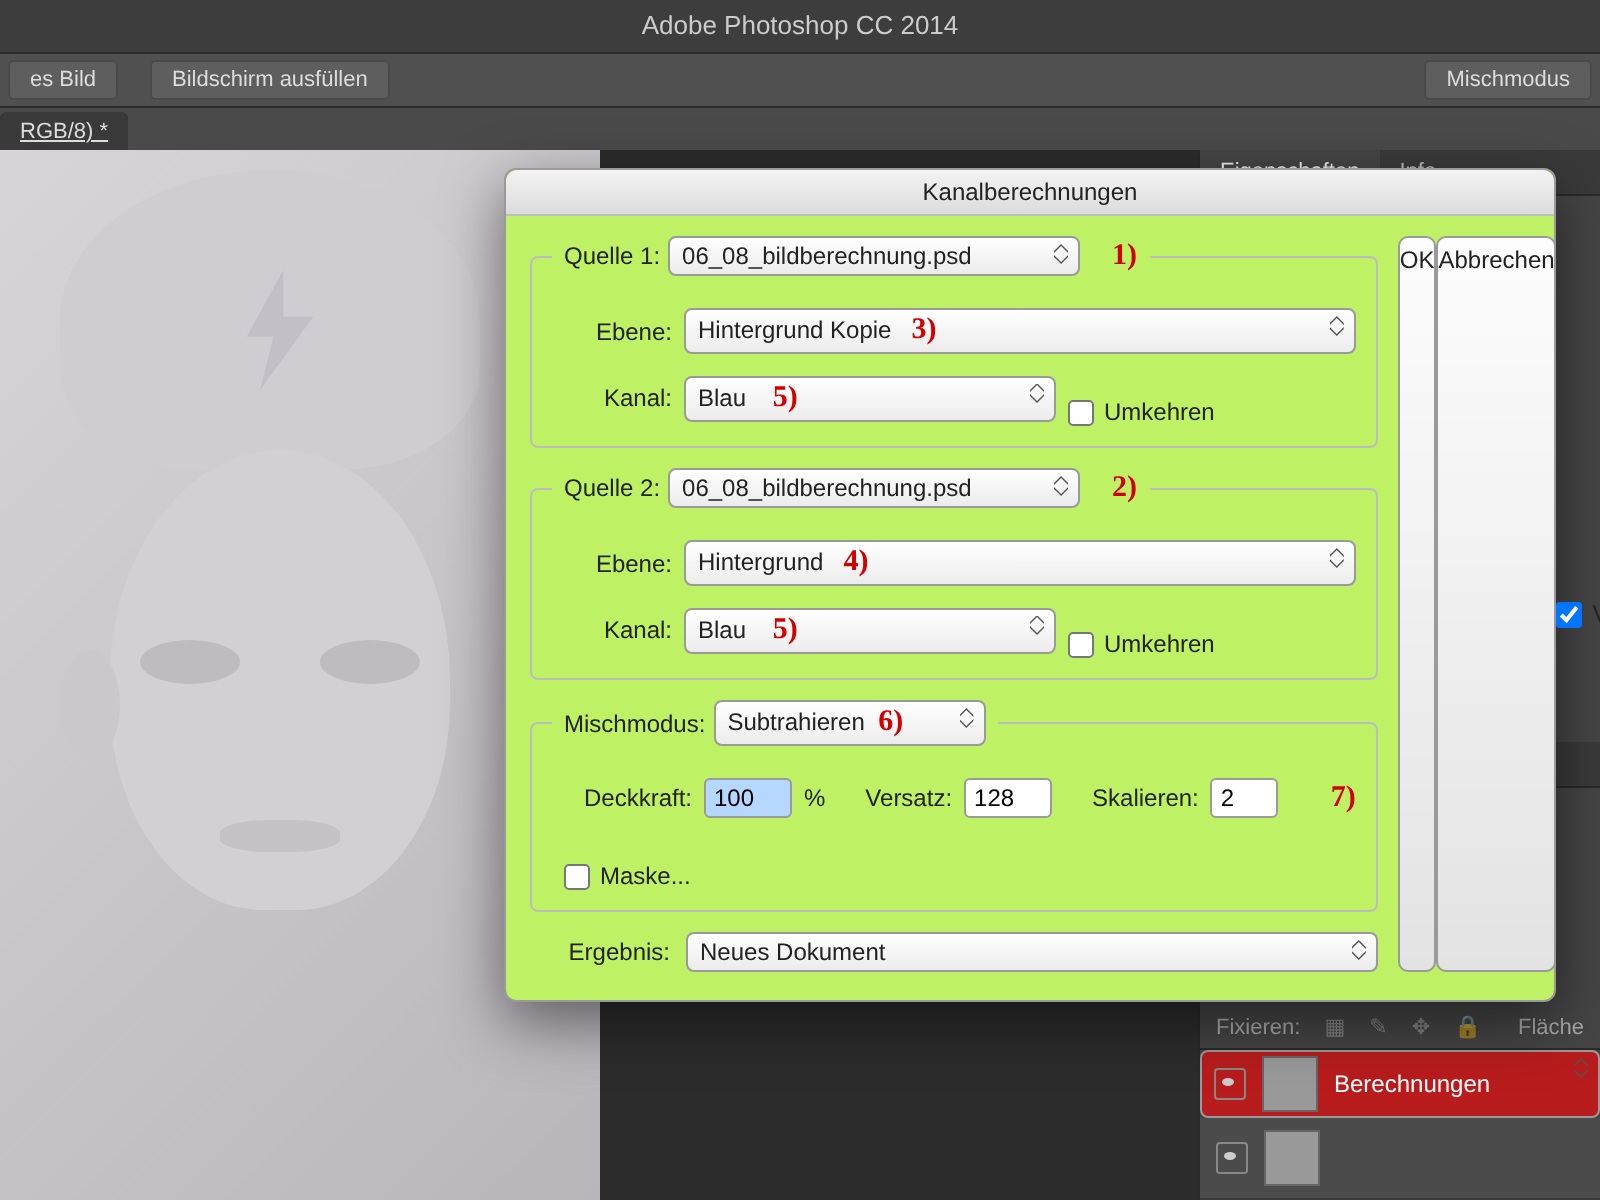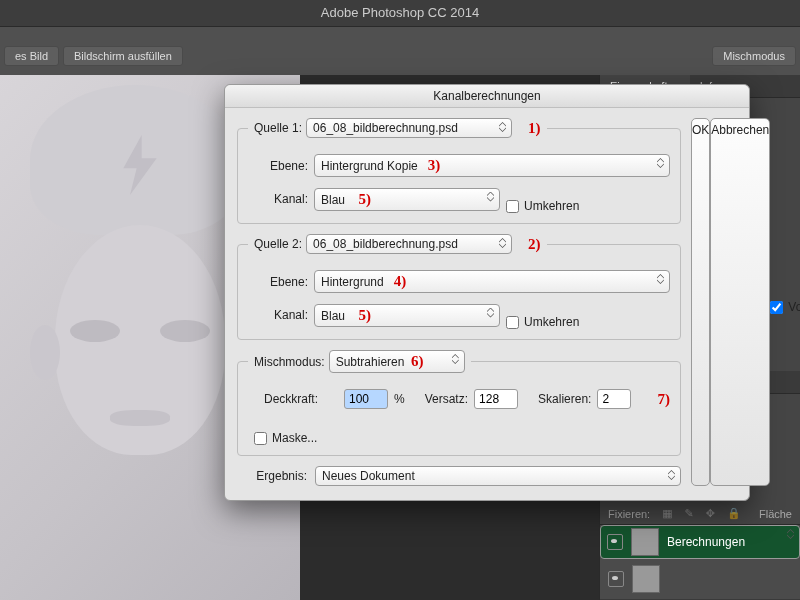--- a/index.html
+++ b/index.html
@@ -1,18 +1,18 @@
 <!DOCTYPE html>
 <html><head>
 <meta charset="utf-8">
 <style>
   html,body{margin:0;padding:0;width:800px;height:600px;overflow:hidden;font-family:"Lucida Grande","Helvetica Neue",Arial,sans-serif;font-size:12px;background:#000;}
   .app{position:relative;width:800px;height:600px;background:#3a3a3a;}
   .titlebar{height:26px;background:#3d3d3d;color:#ccc;text-align:center;line-height:26px;font-size:13px;border-bottom:1px solid #2a2a2a;}
-  .toolbar{height:26px;background:#505050;border-bottom:1px solid #2a2a2a;display:flex;align-items:center;padding:16px 4px;gap:4px;}
+  .toolbar{height:26px;background:#505050;border-bottom:1px solid #2a2a2a;display:flex;align-items:center;padding:0 4px;gap:16px;}
   .tbtn{background:#5e5e5e;border:1px solid #4a4a4a;border-radius:3px;color:#ddd;padding:3px 10px;font-size:11px;cursor:pointer;}
   .tbtn.right{margin-left:auto;}
   .doc-tabs{height:22px;background:#4a4a4a;display:flex;align-items:flex-end;border-bottom:1px solid #2a2a2a;}
   .doc-tab{background:#3a3a3a;color:#ddd;padding:4px 10px;font-size:11px;border-top-left-radius:3px;border-top-right-radius:3px;margin-left:0;text-decoration:underline;}
   .workspace{position:absolute;top:75px;left:0;right:0;bottom:0;background:#2c2c2c;display:flex;}
   .canvas{flex:1;position:relative;background:#2c2c2c;}
   .portrait{position:absolute;left:0;top:0;width:300px;height:525px;background:linear-gradient(135deg,#d8d5d9 0%,#c6c3c8 60%,#b8b5bb 100%);}
   
   .cap{position:absolute;left:30px;top:10px;width:210px;height:150px;border-radius:60% 60% 40% 40%;background:#cfcdd2;}
   .bolt{position:absolute;left:120px;top:60px;width:40px;height:60px;color:#bfbcc2;}
@@ -25,47 +25,47 @@
   .panels{width:200px;background:#454545;border-left:1px solid #2a2a2a;display:flex;flex-direction:column;color:#ccc;font-size:11px;}
   .panel-tabs{display:flex;background:#3a3a3a;border-bottom:1px solid #2a2a2a;}
   .ptab{padding:5px 10px;color:#bbb;cursor:pointer;}
   .ptab.active{background:#454545;color:#eee;}
   .panel-body{flex:1;}
   .layers-head{display:flex;align-items:center;padding:6px;gap:6px;border-top:1px solid #2a2a2a;}
   .mode-select{flex:1;background:#3a3a3a;border:1px solid #2a2a2a;color:#bbb;padding:2px 6px;border-radius:3px;}
   .lock-row{display:flex;align-items:center;gap:12px;padding:4px 8px;color:#aaa;border-bottom:1px solid #2a2a2a;}
   .lock-row .ic{opacity:.6;}
   .layer{display:flex;align-items:center;gap:8px;padding:6px 8px;background:#4b4b4b;border-bottom:1px solid #3a3a3a;}
-  .layer.sel{background:#14532d;color:#fff;align-items:center;}
+  .layer.sel{background:#b91c1c;color:#fff;align-items:center;}
   .eye-ic{width:14px;height:14px;border:1px solid #888;border-radius:2px;display:inline-block;position:relative;}
   .eye-ic::after{content:"";position:absolute;left:3px;top:4px;width:6px;height:4px;border-radius:50%;background:#ccc;}
   .thumb{width:26px;height:26px;background:#999;border:1px solid #666;display:inline-block;}
   
-  .dialog{position:absolute;left:224px;top:84px;width:524px;background:#e5e5e5;border:1px solid #9a9a9a;border-radius:6px;box-shadow:0 10px 30px rgba(0,0,0,.5);color:#222;}
+  .dialog{position:absolute;left:252px;top:84px;width:524px;background:#bef264;border:1px solid #9a9a9a;border-radius:6px;box-shadow:0 10px 30px rgba(0,0,0,.5);color:#222;}
   .dlg-title{height:22px;text-align:center;line-height:22px;font-size:12px;background:linear-gradient(#f3f3f3,#dcdcdc);border-bottom:1px solid #bfbfbf;border-radius:6px 6px 0 0;}
   .dlg-body{display:flex;padding:10px 12px 14px 12px;gap:10px;}
   .dlg-left{flex:1;}
   .dlg-right{width:110px;display:flex;flex-direction:row;gap:0;align-items:stretch;}
   .mac-btn{background:linear-gradient(#fdfdfd,#e3e3e3);border:1px solid #9a9a9a;border-radius:5px;padding:4px 0;font-size:12px;cursor:pointer;text-align:center;}
   .mac-btn.ok{font-weight:500;}
   .chk{display:flex;align-items:center;gap:5px;font-size:12px;margin-top:14px;}
   .chk input{margin:0;}
   fieldset{border:1px solid #bdbdbd;border-radius:4px;margin:0 0 10px 0;padding:8px 10px 10px 10px;}
   legend{padding:0 6px;font-size:12px;display:flex;align-items:center;gap:4px;}
   .row{display:flex;align-items:center;gap:6px;margin-top:8px;}
   .row:first-child{margin-top:0;}
   .lab{width:60px;text-align:right;font-size:12px;}
   .sel{flex:0 0 auto;border:1px solid #9a9a9a;border-radius:4px;background:linear-gradient(#fff,#ececec);padding:2px 18px 2px 6px;font-size:12px;position:relative;min-width:80px;cursor:pointer;}
   .sel::after{content:"";position:absolute;right:5px;top:3px;width:7px;height:10px;background:
     linear-gradient(#555,#555) center/7px 1px no-repeat;
     clip-path:polygon(0 35%,50% 0,100% 35%,100% 45%,50% 10%,0 45%,0 55%,50% 90%,100% 55%,100% 65%,50% 100%,0 65%);
     background:#555;}
   .sel.wide{flex:1;}
   .num{width:34px;border:1px solid #9a9a9a;border-radius:3px;padding:2px 4px;font-size:12px;text-align:left;background:#fff;}
-  .num.hi{background:#b6d7ff;margin-left:20px;}
+  .num.hi{background:#b6d7ff;}
   .annot{color:#d40000;font-weight:bold;font-size:15px;font-family:Georgia,serif;}
   .inline-gap{flex:0 0 8px;}
   .res-row{display:flex;align-items:center;gap:8px;margin-top:4px;}
 </style>
 </head>
 <body>
 
 <div class="app">
   <div class="titlebar">Adobe Photoshop CC 2014</div>
 

